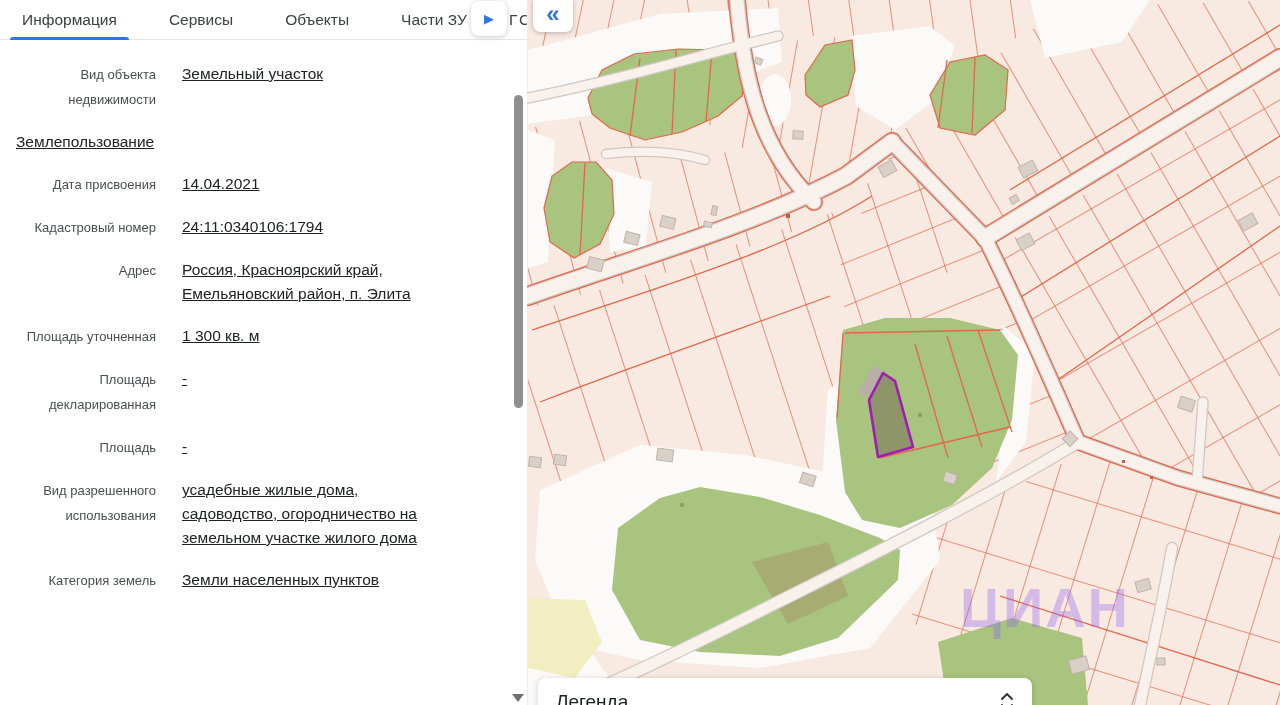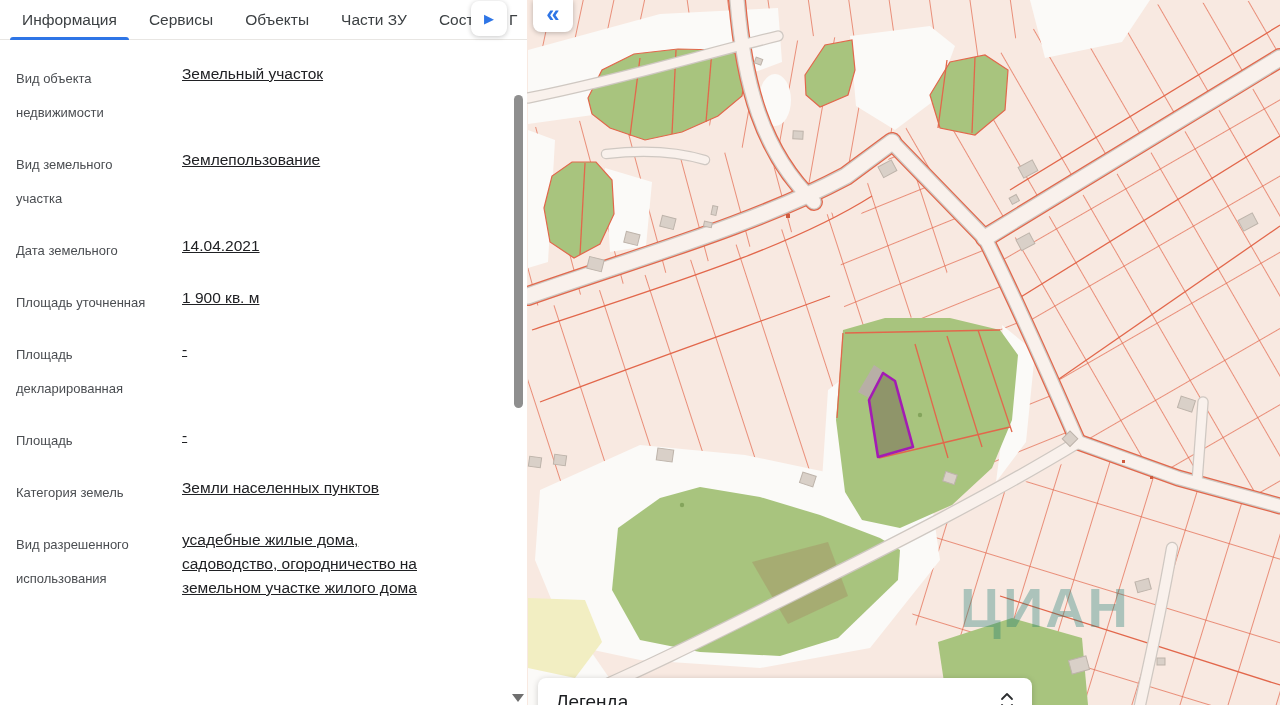--- a/index.html
+++ b/index.html
@@ -4,52 +4,52 @@
 <style>
   * { margin:0; padding:0; box-sizing:border-box; }
   html,body { width:1280px; height:705px; overflow:hidden; background:#fff;
               font-family:"Liberation Sans", sans-serif; }
   .app { position:relative; width:1280px; height:705px; }
 
   
   .panel { position:absolute; left:0; top:0; width:527px; height:705px;
            background:var(--c-panel_bg,#ffffff); overflow:hidden; z-index:5; }
   .tabbar { position:relative; height:40px; border-bottom:1px solid var(--c-divider,#e8e6e3);
-            display:flex; align-items:center; padding-left:10px; white-space:nowrap; }
+            display:flex; align-items:center; padding-left:10px; white-space:nowrap;gap:20px; }
   .tab { position:relative; height:40px; line-height:40px; padding:0 12px; margin-right:8px;
          font-size:15.5px; color:var(--c-tab_text,#3c4043); cursor:pointer; }
   .tab.active::after { content:""; position:absolute; left:0; right:0; bottom:0;
          height:3px; background:var(--c-accent,#2e75e6); border-radius:3px 3px 0 0; }
   .tab-more { position:absolute; left:471px; top:1px; width:36px; height:35px;
          background:#fff; border-radius:8px; box-shadow:0 1px 5px rgba(0,0,0,.22);
          display:flex; align-items:center; justify-content:center; z-index:3; cursor:pointer; }
   .tab-more span { color:var(--c-accent,#2e75e6); font-size:13px; }
   .tab-clip { position:absolute; left:509px; top:0; height:40px; line-height:40px;
          font-size:15.5px; color:var(--c-tab_text,#3c4043); }
 
   .rows { padding:22px 0 0 16px; }
   .row { display:flex; margin-bottom:18px; }
-  .row-label { width:140px; margin-right:26px; font-size:13px; line-height:34px;
-               color:var(--c-label_text,#4a4d51); }
+  .row-label { width:140px; margin-right:26px; font-size:13px; line-height:25px;
+               color:var(--c-label_text,#4a4d51);text-align:right; }
   .row-value { max-width:264px; font-size:15.5px; line-height:24px;
                color:var(--c-value_text,#202124);text-decoration:underline; }
 
   .scroll-thumb { position:absolute; right:4px; top:95px; width:9px; height:313px;
                   border-radius:5px; background:var(--c-scrollbar,#8f8f8f); }
   .scroll-down { position:absolute; right:2px; bottom:1px; width:14px; height:12px;
                  display:flex; align-items:center; justify-content:center; }
   .scroll-down i { display:block; width:0; height:0; border-left:6px solid transparent;
                  border-right:6px solid transparent; border-top:8px solid #6f6f6f; }
 
   
   .map { position:absolute; left:527px; top:0; width:753px; height:705px; overflow:hidden;
          background:var(--c-map_bg,#f8e9e1); }
   .map svg { display:block; }
   .watermark { position:absolute; left:433px; top:575px; font-size:56px; font-weight:bold;
-               letter-spacing:2px; color:#0f766e; opacity:.32; pointer-events:none; }
+               letter-spacing:2px; color:#8b5cf6; opacity:.32; pointer-events:none; }
   .collapse-btn { position:absolute; left:6px; top:0; width:40px; height:32px; border:none;
                background:#fff; border-radius:0 0 8px 8px; box-shadow:0 1px 5px rgba(0,0,0,.25);
                cursor:pointer; display:flex; align-items:center; justify-content:center; }
   .collapse-btn span { color:var(--c-accent,#2e75e6); font-size:24px; font-weight:bold;
                line-height:26px; margin-top:-4px; }
   .legend { position:absolute; left:11px; top:678px; width:494px; height:48px; background:#fff;
             border-radius:8px; box-shadow:0 1px 6px rgba(0,0,0,.18);
             display:flex; align-items:center; padding:0 18px; cursor:pointer; }
   .legend-title { font-size:19px; color:var(--c-legend_text,#1c1e21); }
   .legend-chevrons { margin-left:auto; }
@@ -81,46 +81,53 @@
       </div>
       <div class="tab-clip">Г</div>
     </div>
 
     <div class="rows">
       <div class="row">
           <div class="row-label">Вид объекта недвижимости</div>
           <div class="row-value">Земельный участок</div>
         </div>
       <div class="row">
-          <div class="row-label">Вид земельного участка</div>
           <div class="row-value">Землепользование</div>
         </div>
       <div class="row">
-          <div class="row-label">Дата земельного</div>
+          <div class="row-label">Дата присвоения</div>
           <div class="row-value">14.04.2021</div>
         </div>
       <div class="row">
+          <div class="row-label">Кадастровый номер</div>
+          <div class="row-value">24:11:0340106:1794</div>
+        </div>
+      <div class="row">
+          <div class="row-label">Адрес</div>
+          <div class="row-value">Россия, Красноярский край, Емельяновский район, п. Элита</div>
+        </div>
+      <div class="row">
           <div class="row-label">Площадь уточненная</div>
-          <div class="row-value">1 900 кв. м</div>
+          <div class="row-value">1 300 кв. м</div>
         </div>
       <div class="row">
           <div class="row-label">Площадь декларированная</div>
           <div class="row-value">-</div>
         </div>
       <div class="row">
           <div class="row-label">Площадь</div>
           <div class="row-value">-</div>
         </div>
       <div class="row">
+          <div class="row-label">Вид разрешенного использования</div>
+          <div class="row-value">усадебные жилые дома, садоводство, огородничество на земельном участке жилого дома</div>
+        </div>
+      <div class="row">
           <div class="row-label">Категория земель</div>
           <div class="row-value">Земли населенных пунктов</div>
-        </div>
-      <div class="row">
-          <div class="row-label">Вид разрешенного использования</div>
-          <div class="row-value">усадебные жилые дома, садоводство, огородничество на земельном участке жилого дома</div>
         </div>
     </div>
 
     <div class="scroll-thumb"></div>
     <div class="scroll-down">
         <i></i>
       </div>
   </aside>
 
   <div class="map">

